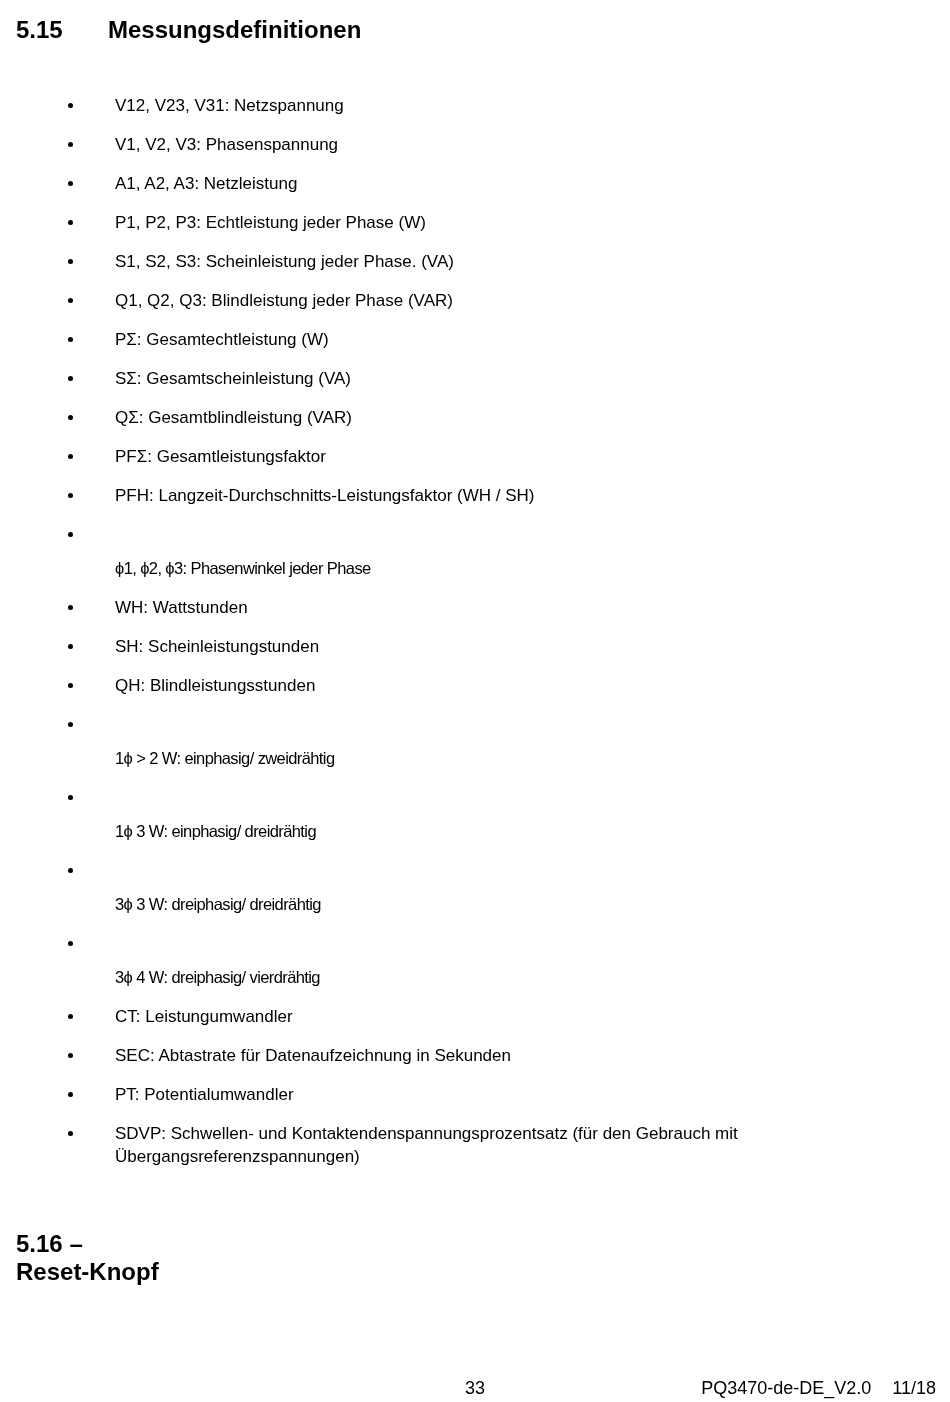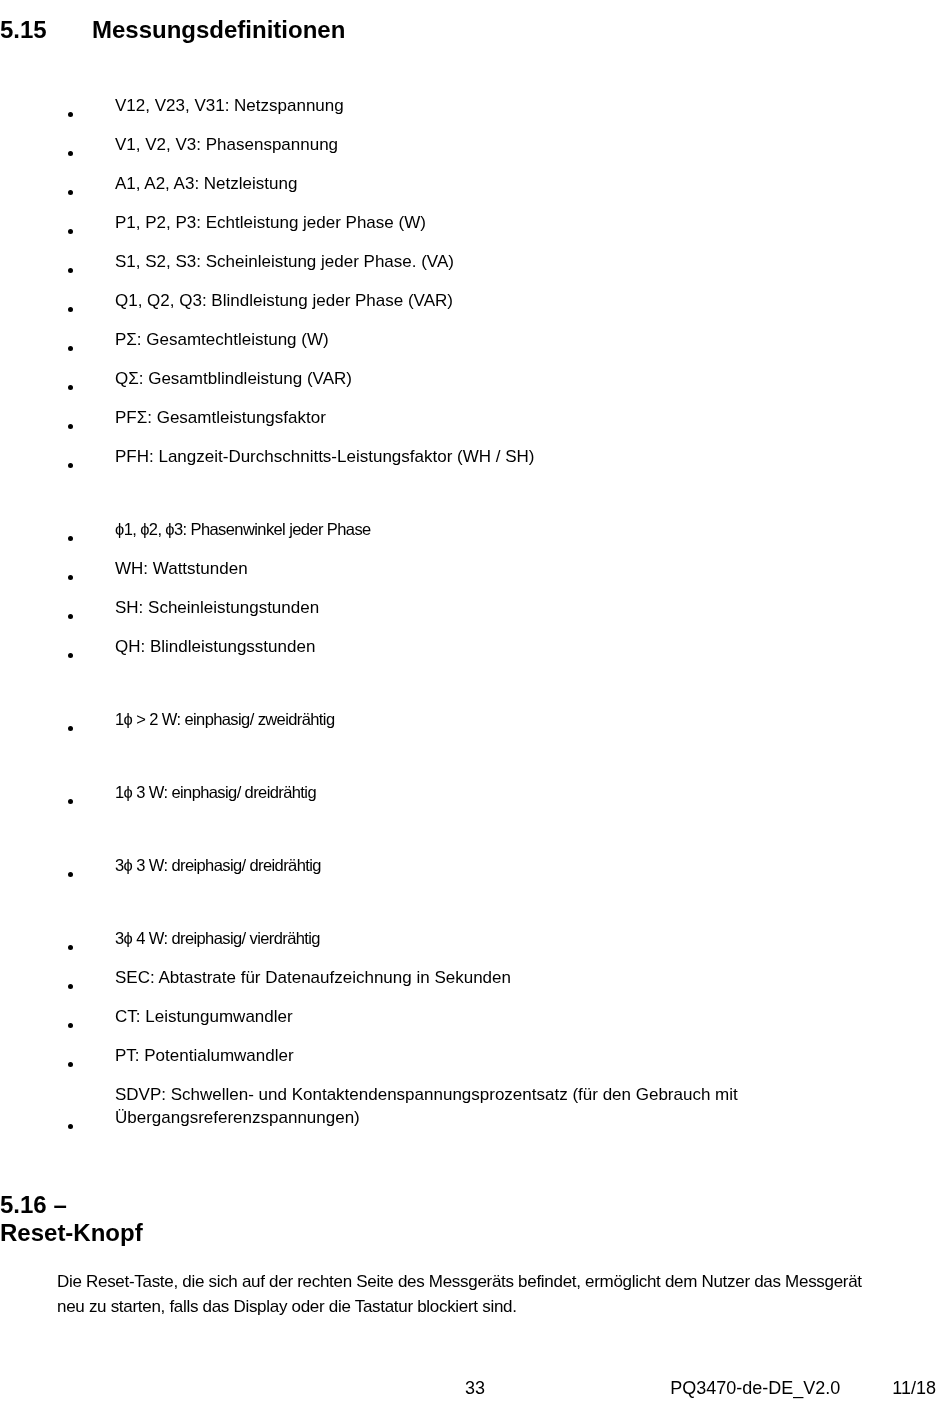--- a/index.html
+++ b/index.html
@@ -13,38 +13,37 @@
     position:relative;
     width:950px;
     height:1402px;
     background:#ffffff;
     overflow:hidden;
   }
   .heading {
     display:flex;
     font-size:24px;
     font-weight:bold;
-    padding-left:0;
+    padding-left:16px;
     line-height:28px;
   }
   .heading .h-num { min-width:92px; }
   .heading-1 { padding-top:16px; }
   .heading-2 { margin-top:62px;flex-direction:column; }
   .heading-2 .h-num { min-width:109px; }
   ul.bullets {
     list-style:none;
     margin:50px 90px 0 68px;
     padding:0;
   }
   ul.bullets li {
     display:flex;
     margin-bottom:16px;
     font-size:17px;
     line-height:23px;
-    align-items:flex-end;
   }
   ul.bullets li .dot {
     flex:none;
     width:5px;
     height:5px;
     border-radius:50%;
     background:#000;
     margin:9px 42px 0 0;
   }
   ul.bullets li .li-text { flex:1; }
@@ -63,21 +62,21 @@
   }
   .footer .page-num {
     position:absolute;
     left:50%;
     transform:translateX(-50%);
   }
   .footer .doc-ref {
     position:absolute;
     right:14px;
   }
-  .footer .doc-ref .ref-id { margin-right:52px; }
+  .footer .doc-ref .ref-id { margin-right:21px; }
 </style>
 </head>
 <body>
 
 <div class="page">
 
   <h1 class="heading heading-1">
     <span class="h-num">5.15</span>
     <span class="h-title">Messungsdefinitionen</span>
   </h1>
@@ -103,20 +102,24 @@
         <span class="dot"></span>
         <span class="li-text">S1, S2, S3: Scheinleistung jeder Phase. (VA)</span>
       </li>
     <li>
         <span class="dot"></span>
         <span class="li-text">Q1, Q2, Q3: Blindleistung jeder Phase (VAR)</span>
       </li>
     <li>
         <span class="dot"></span>
         <span class="li-text">PΣ: Gesamtechtleistung (W)</span>
+      </li>
+    <li>
+        <span class="dot"></span>
+        <span class="li-text">SΣ: Gesamtscheinleistung (VA)</span>
       </li>
     <li>
         <span class="dot"></span>
         <span class="li-text">QΣ: Gesamtblindleistung (VAR)</span>
       </li>
     <li>
         <span class="dot"></span>
         <span class="li-text">PFΣ: Gesamtleistungsfaktor</span>
       </li>
     <li>
@@ -150,42 +153,41 @@
     <li>
         <span class="dot"></span>
         <span class="li-text cond">3ϕ 3 W: dreiphasig/ dreidrähtig</span>
       </li>
     <li>
         <span class="dot"></span>
         <span class="li-text cond">3ϕ 4 W: dreiphasig/ vierdrähtig</span>
       </li>
     <li>
         <span class="dot"></span>
-        <span class="li-text">SEC: Abtastrate für Datenaufzeichnung in Sekunden</span>
+        <span class="li-text">CT: Leistungumwandler</span>
       </li>
     <li>
         <span class="dot"></span>
-        <span class="li-text">CT: Leistungumwandler</span>
+        <span class="li-text">SEC: Abtastrate für Datenaufzeichnung in Sekunden</span>
       </li>
     <li>
         <span class="dot"></span>
         <span class="li-text">PT: Potentialumwandler</span>
       </li>
     <li>
         <span class="dot"></span>
         <span class="li-text">SDVP: Schwellen- und Kontaktendenspannungsprozentsatz (für den Gebrauch mit Übergangsreferenzspannungen)</span>
       </li>
   </ul>
 
   <h1 class="heading heading-2">
     <span class="h-num">5.16 –</span>
     <span class="h-title">Reset-Knopf</span>
   </h1>
 
-  <p class="body-text">Die Reset-Taste, die sich auf der rechten Seite des Messgeräts befindet, ermöglicht dem Nutzer das Messgerät neu zu starten, falls das Display oder die Tastatur blockiert sind.</p>
 
   <div class="footer">
     <span class="page-num">33</span>
     <span class="doc-ref">
       <span class="ref-id">PQ3470-de-DE_V2.0</span><span class="ref-date">11/18</span>
     </span>
   </div>
 
 </div>
 

